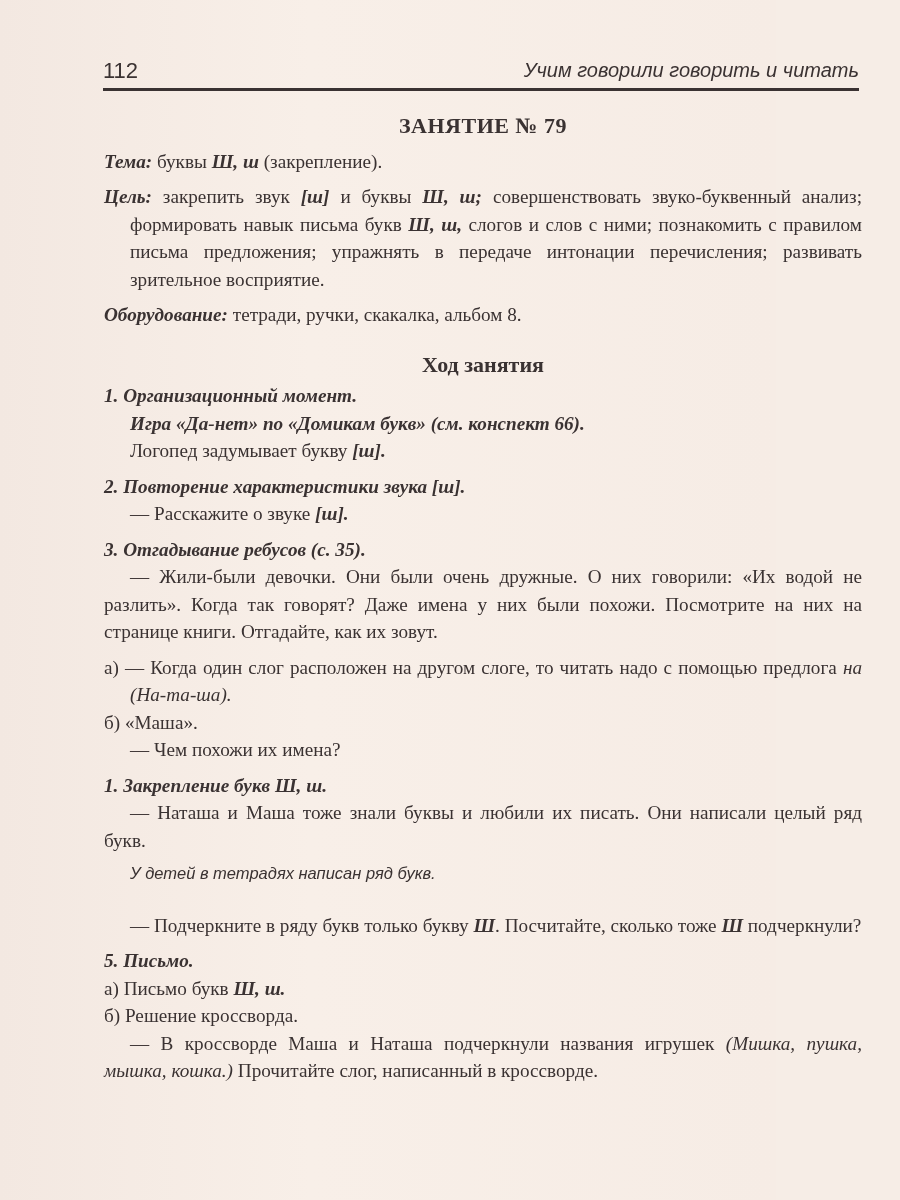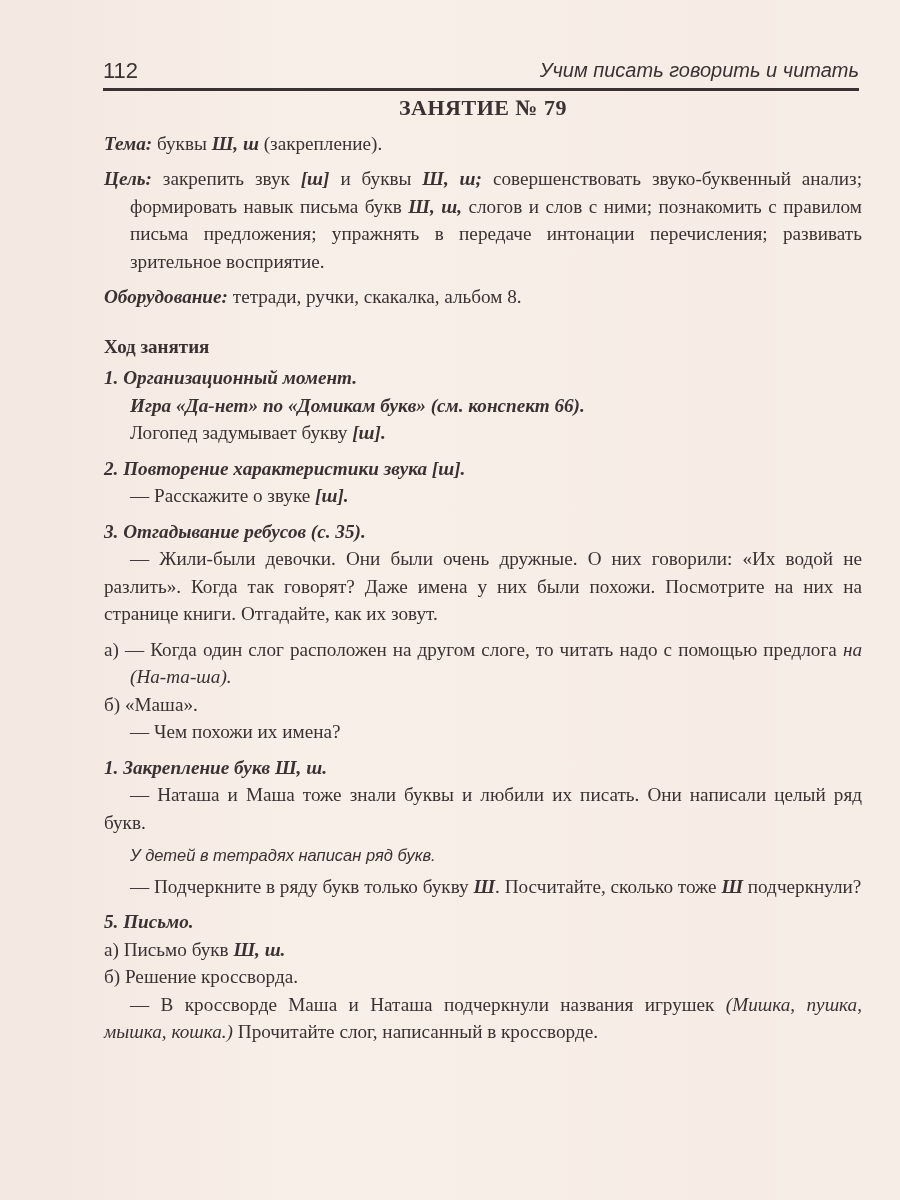--- a/index.html
+++ b/index.html
@@ -20,48 +20,48 @@
   }
   .page-num {
     position: absolute; left: 0; top: 0;
     font-family: "Liberation Sans", sans-serif; font-size: 22px; color: #3a3232;
   }
   .running-title {
     position: absolute; right: 0; top: 1px;
     font-family: "Liberation Sans", sans-serif; font-style: italic; font-size: 20px; color: #3a3232;
   }
   .content {
-    position: absolute; left: 104px; top: 94px; width: 758px;
+    position: absolute; left: 104px; top: 112px; width: 758px;
     font-size: 19.2px; line-height: 27.5px;
     font-family: "Liberation Serif", serif;
   }
   .lesson-title {
     text-align: center; font-weight: bold; font-size: 22px; margin: 0 0 4px 0; letter-spacing: 0.5px;
   }
   .bi { font-weight: bold; font-style: italic; }
   .i { font-style: italic; }
   p { margin: 0; }
   .hang { padding-left: 26px; text-indent: -26px; text-align: justify; margin-top: 8px; }
   .indent { padding-left: 26px; }
   .para { text-indent: 26px; text-align: justify; }
   .gap { height: 8px; }
-  .section-heading { font-weight: bold; margin: 22px 0 4px 0; font-size: 19px; }
+  .section-heading { text-align: center; font-weight: bold; margin: 22px 0 4px 0; font-size: 22px; }
   .note {
     font-family: "Liberation Sans", sans-serif; font-style: italic; font-size: 16.5px;
-    padding-left: 26px; margin: 6px 0 3px 0;
+    padding-left: 26px; margin: 6px 0 24px 0;
   }
 </style>
 </head>
 <body>
 
 <div class="page">
 
   <div class="header">
     <span class="page-num">112</span>
-    <span class="running-title">Учим писать говорить и читать</span>
+    <span class="running-title">Учим говорили говорить и читать</span>
   </div>
 
   <div class="content">
     <p class="lesson-title">ЗАНЯТИЕ № 79</p>
 
     <p class="hang">
       <span class="bi">Тема:</span><span> буквы </span><span class="bi">Ш, ш</span><span> (закрепление).</span>
     </p>
 
     <p class="hang">

